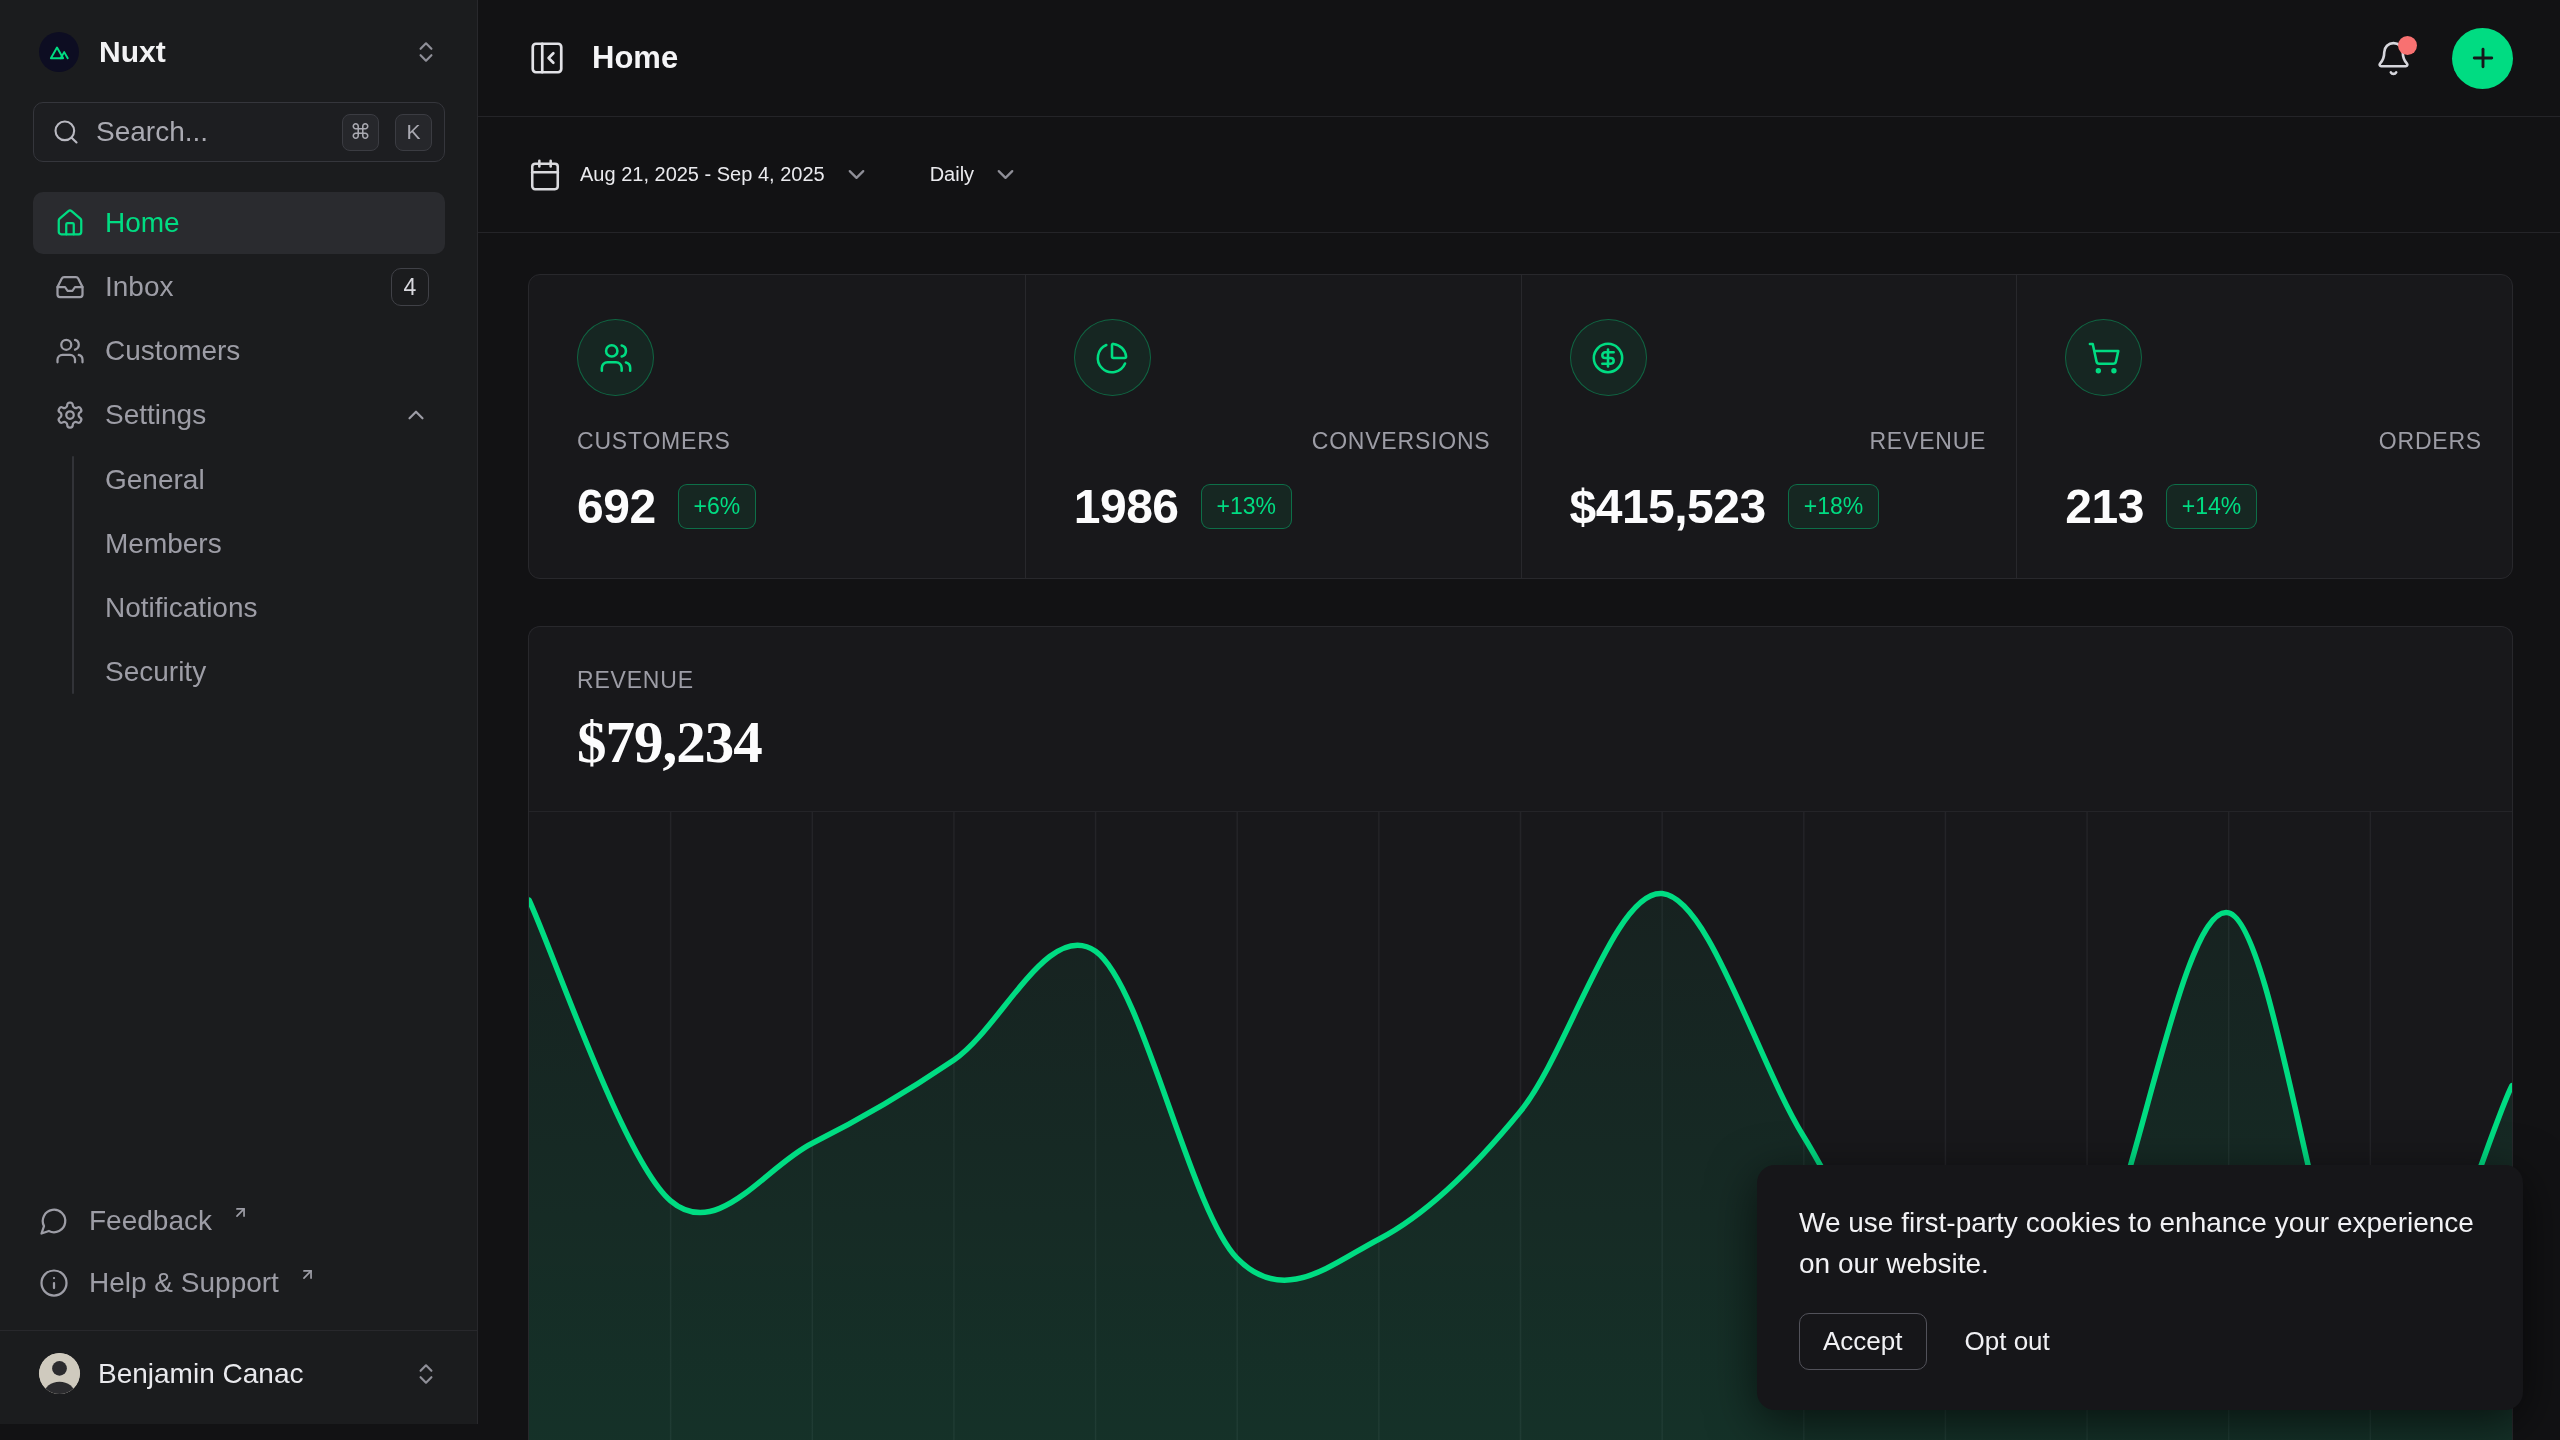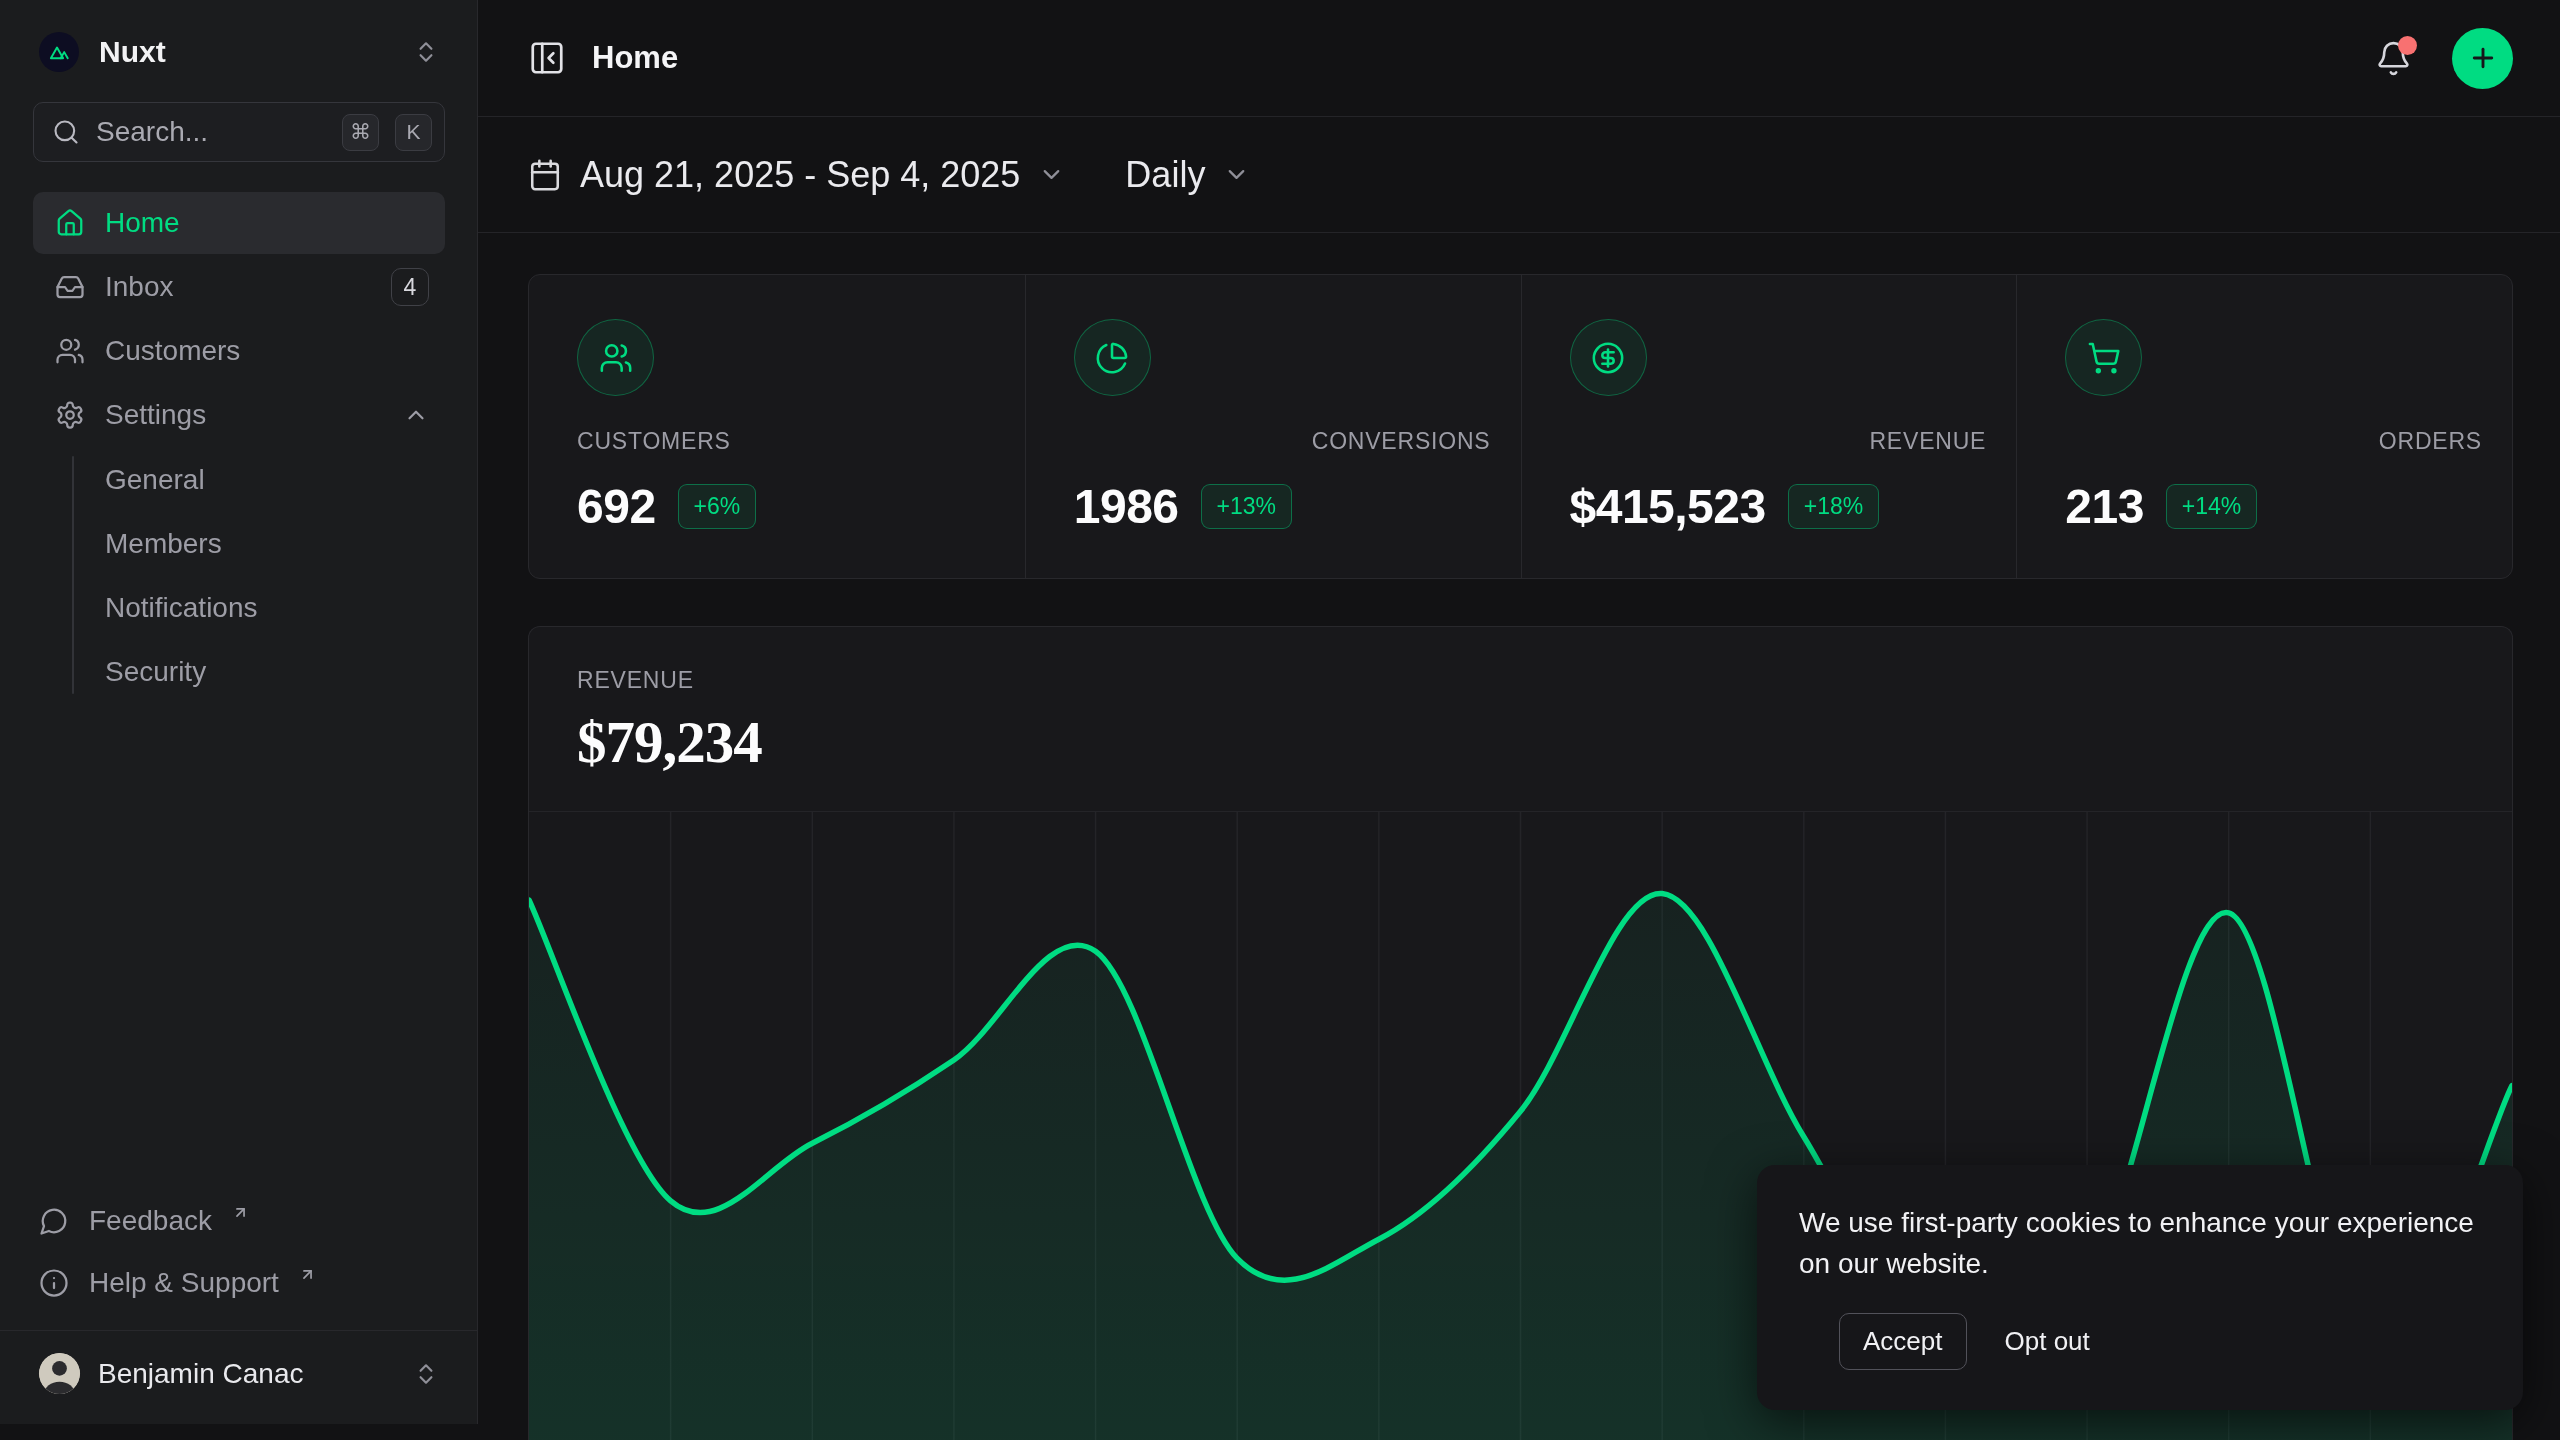--- a/index.html
+++ b/index.html
@@ -99,21 +99,21 @@
     width:61px; height:61px; border-radius:50%; background:#00dc82;
     display:grid; place-items:center; color:#16171a; cursor:pointer; border:none;
   }
 
   .date-row {
     height:116px; border-bottom:1px solid #242428;
     display:flex; align-items:center; padding:0 50px; gap:60px;
   }
   .picker { display:flex; align-items:center; gap:18px; cursor:pointer; }
   .picker .p-icon { color:#dadade; }
-  .picker .p-label { font-size:36px; color:#eaeaee; font-weight:500; }
+  .picker .p-label { font-size:20px; color:#eaeaee; font-weight:500; }
   .picker .p-chevron { color:#8f8f98; }
 
   .content { flex:1; padding:41px 47px 0 50px; overflow:hidden; }
 
   .stats {
     display:grid; grid-template-columns:repeat(4,1fr);
     background:#18181b; border:1px solid #28282c; border-radius:12px;
   }
   .stat-cell { padding:44px 30px 44px 48px; }
   .stat-cell + .stat-cell { border-left:1px solid #28282c;text-align:right; }
@@ -141,21 +141,21 @@
   .chart-wrap { border-top:1px solid #242428; }
   #revenue-chart { width:100%; height:700px; }
 
   
   .cookie-banner {
     position:fixed; right:37px; bottom:30px; width:766px;
     background:#161619; border-radius:18px; padding:38px 42px 40px 42px;
     box-shadow:0 12px 48px rgba(0,0,0,0.6); z-index:20;
   }
   .cookie-text { font-size:28px; line-height:1.46; color:#f1f1f4; }
-  .cookie-actions { display:flex; align-items:center; gap:38px; margin-top:28px;margin-left:40px; }
+  .cookie-actions { display:flex; align-items:center; gap:38px; margin-top:28px; }
   .accept-btn {
     background:transparent; border:1px solid #52525a; border-radius:10px;
     padding:12px 23px; font-size:26px; color:#f1f1f4; cursor:pointer;
     font-family:"Liberation Sans", sans-serif;
   }
   .optout-btn {
     background:transparent; border:none; font-size:26px; color:#f1f1f4;
     cursor:pointer; font-family:"Liberation Sans", sans-serif;
   }
 </style>

